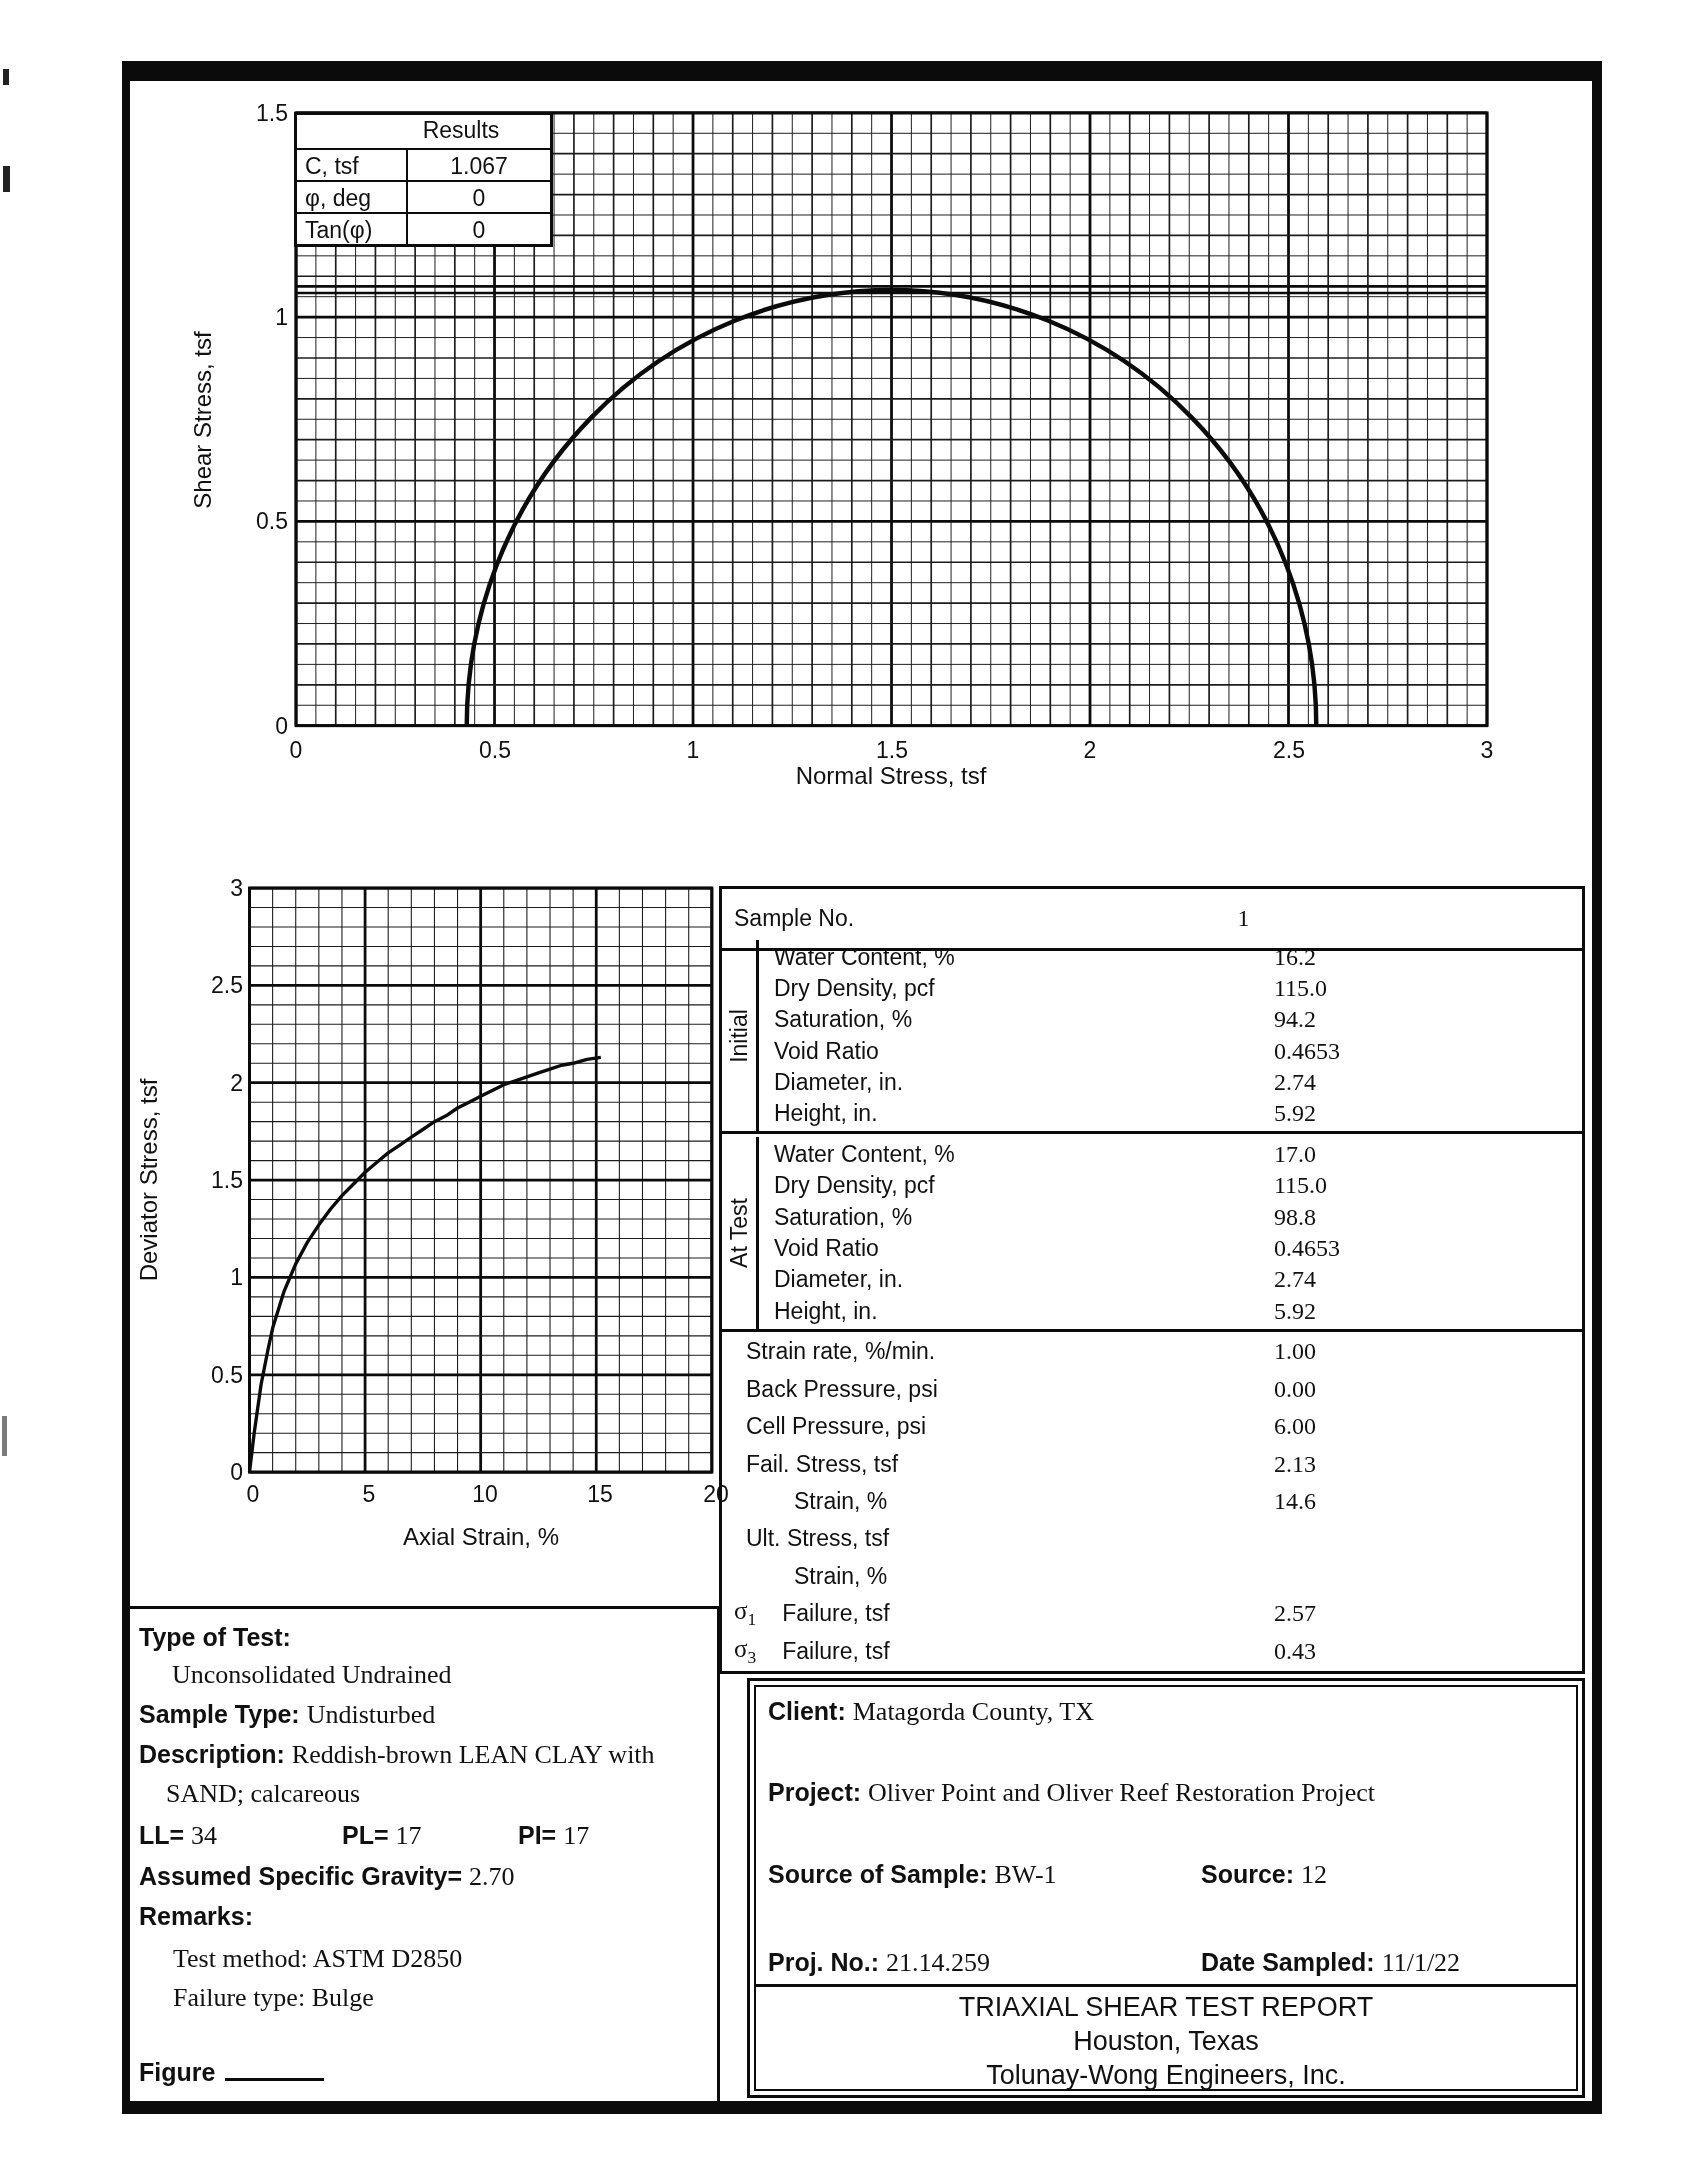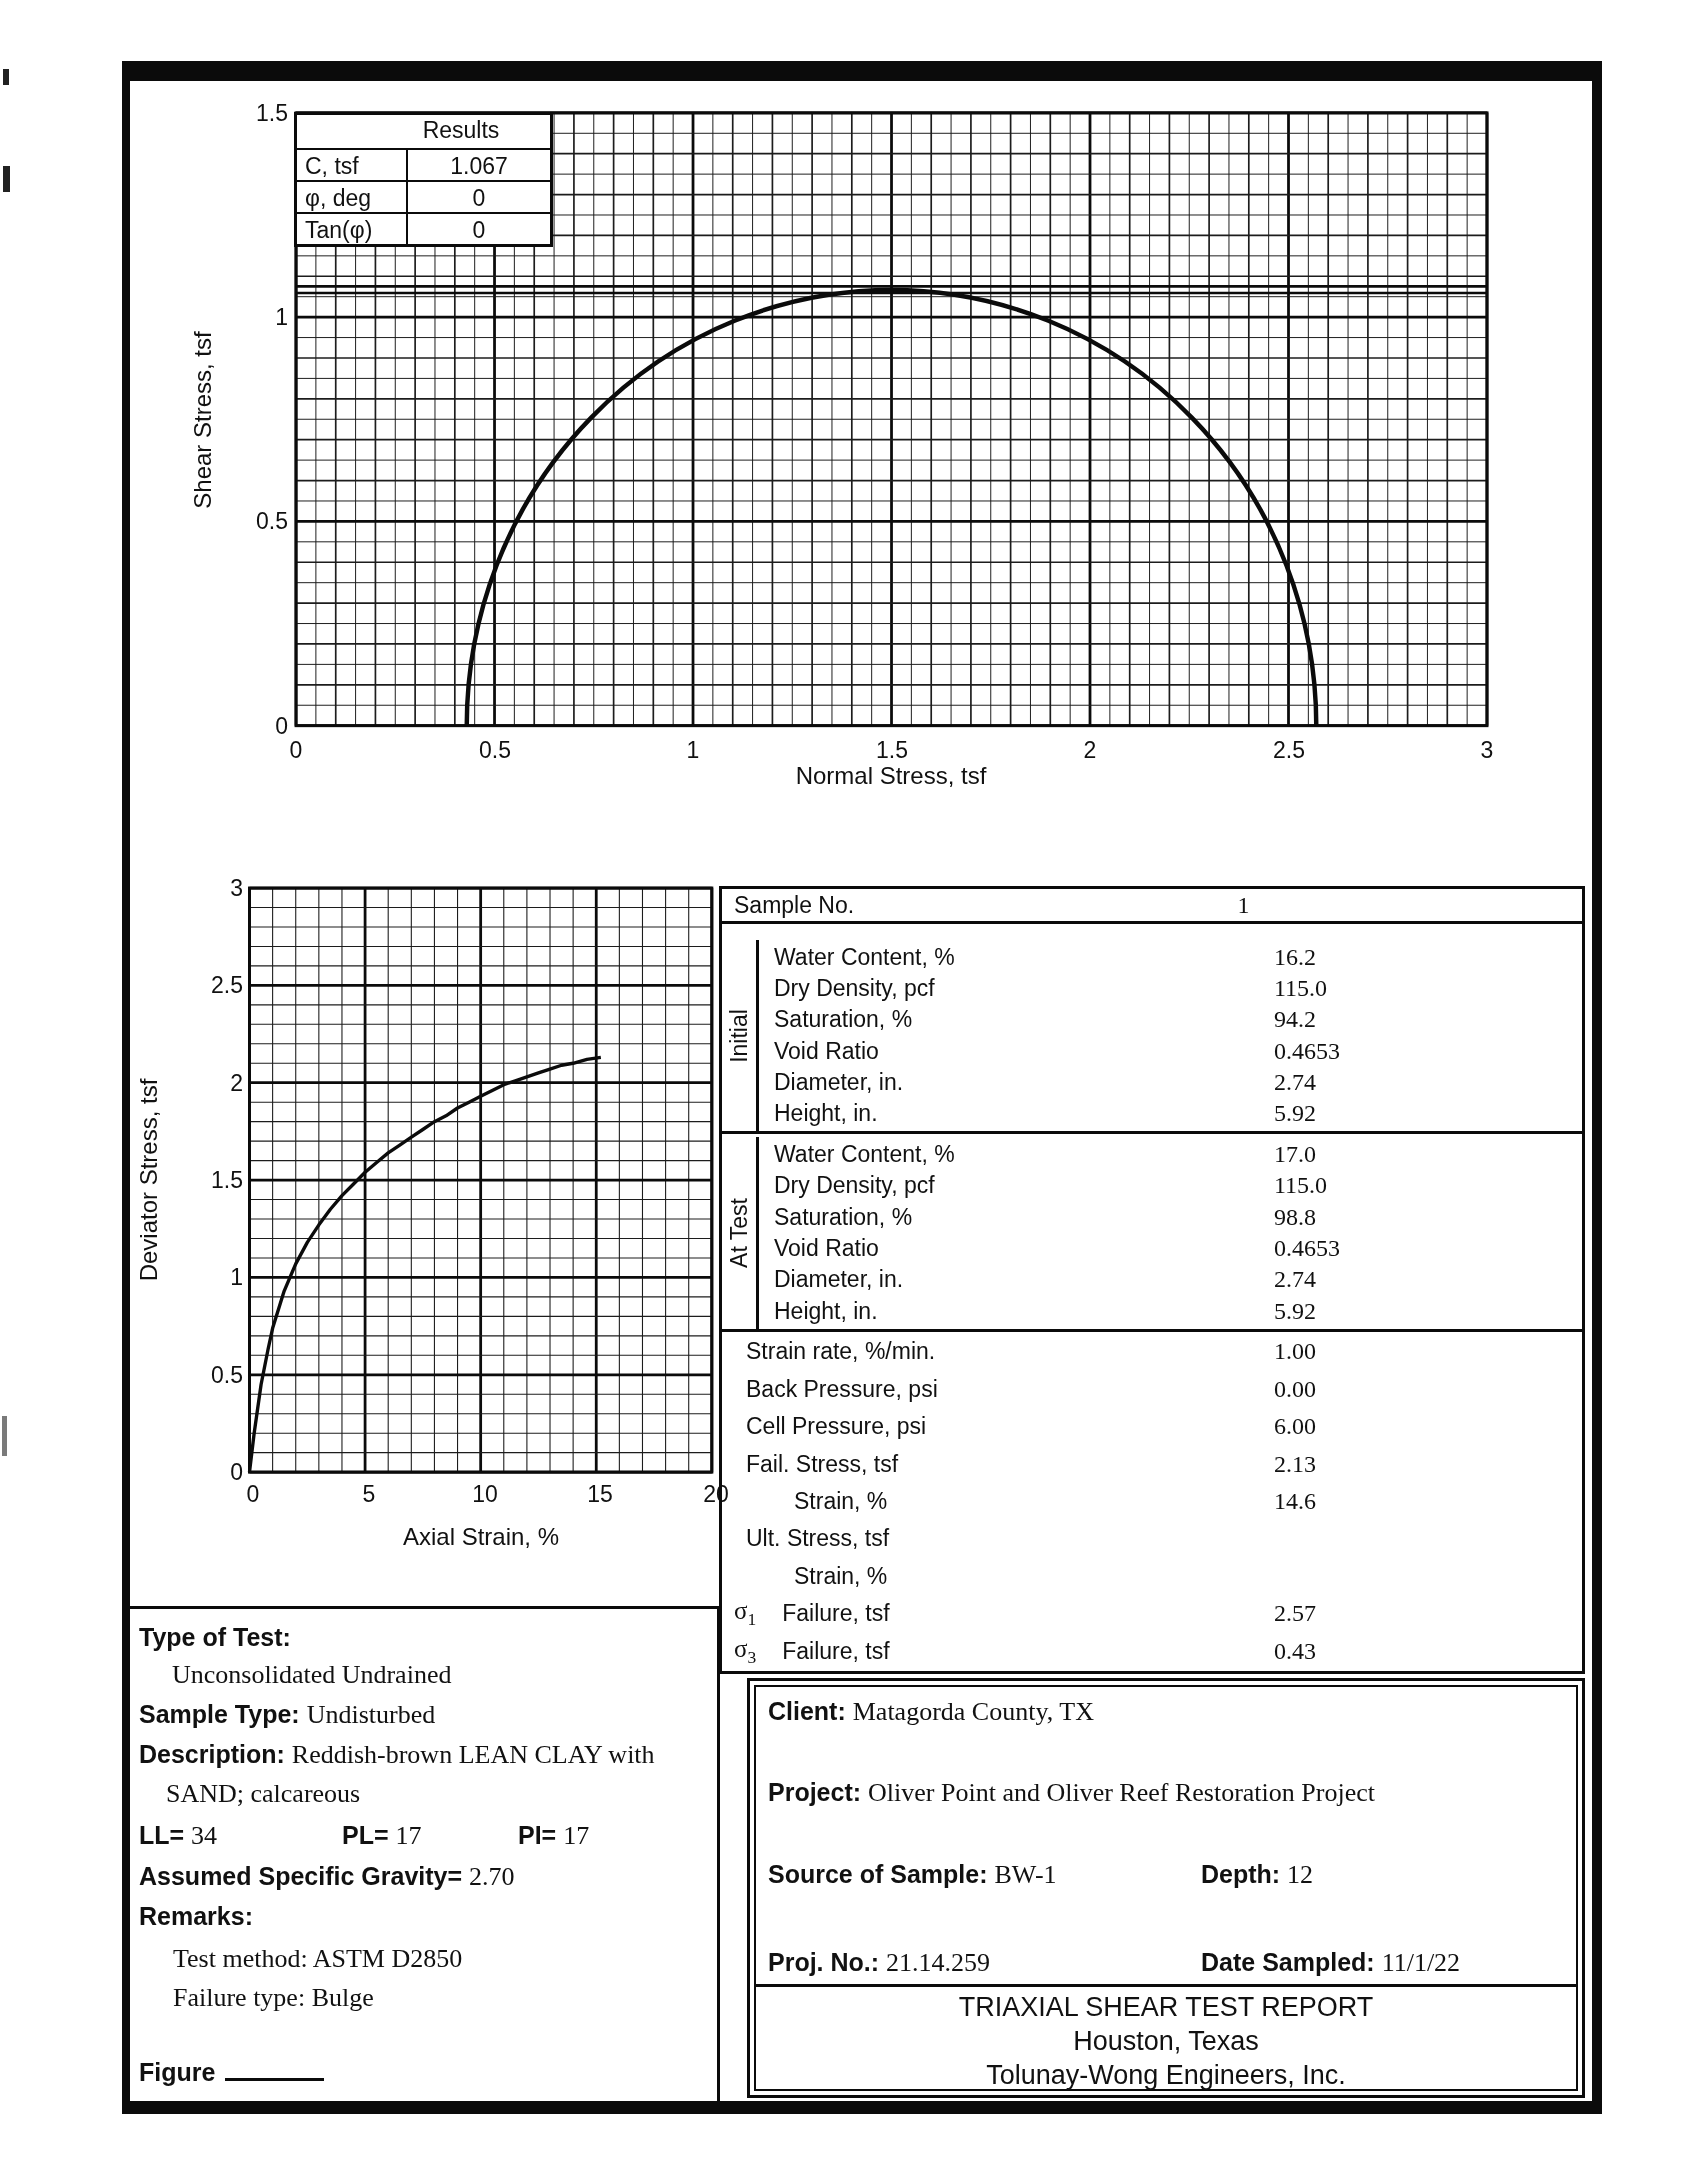--- a/index.html
+++ b/index.html
@@ -22,21 +22,21 @@
   
   #results-table{position:absolute;left:294px;top:112px;width:259px;z-index:2;background:#fff;
                  border:3px solid #0b0b0b;font-size:23px;}
   #results-table .rt-header{height:33px;line-height:31px;text-align:center;padding-left:75px;}
   #results-table .rt-row{height:32px;line-height:33px;border-top:2px solid #0b0b0b;display:flex;}
   #results-table .rt-label{width:109px;padding-left:8px;}
   #results-table .rt-value{flex:1;border-left:2px solid #0b0b0b;text-align:center;}
   
   #sample-table{position:absolute;left:719px;top:886px;width:866px;height:788px;
                 border:3px solid #0b0b0b;z-index:2;font-size:23px;}
-  .tbl-header{position:absolute;left:0;right:0;top:0;height:35px;border-bottom:3px solid #0b0b0b;
+  .tbl-header{position:absolute;left:0;right:0;top:0;height:62px;border-bottom:3px solid #0b0b0b;
               display:flex;align-items:center;}
   .tbl-header .hl{padding-left:12px;}
   .tbl-header .hv{position:absolute;left:492px;width:59px;text-align:center;
                   font-family:"Liberation Serif","DejaVu Serif",serif;font-size:24px;}
   .tbl-section{position:absolute;left:0;right:0;}
   #sec-initial{top:51px;height:194px;border-bottom:3px solid #0b0b0b;}
   #sec-attest{top:248px;height:195px;border-bottom:3px solid #0b0b0b;}
   .rot-col{position:absolute;left:0;top:0;bottom:0;width:37px;border-right:3px solid #0b0b0b;}
   .rot-text{position:absolute;left:50%;top:50%;transform:translate(-50%,-50%) rotate(-90deg);
             white-space:nowrap;font-size:23px;}
@@ -435,21 +435,21 @@
         <span class="v">Matagorda County, TX</span>
       </div>
       <div class="line" style="top:91px;">
         <span>Project:</span>
         <span class="v">Oliver Point and Oliver Reef Restoration Project</span>
       </div>
       <div class="line" style="top:173px;">
         <span>Source of Sample:</span>
         <span class="v">BW-1</span>
         <span class="col2">
-          <span>Depth:</span>
+          <span>Source:</span>
           <span class="v">12</span>
         </span>
       </div>
       <div class="line" style="top:261px;">
         <span>Proj. No.:</span>
         <span class="v">21.14.259</span>
         <span class="col2">
           <span>Date Sampled:</span>
           <span class="v">11/1/22</span>
         </span>

